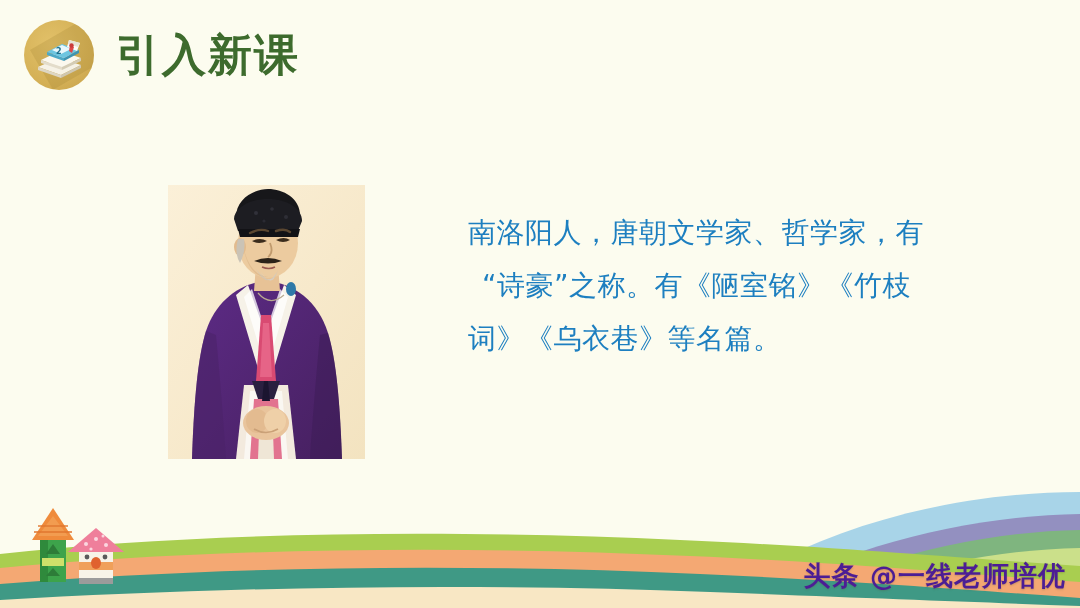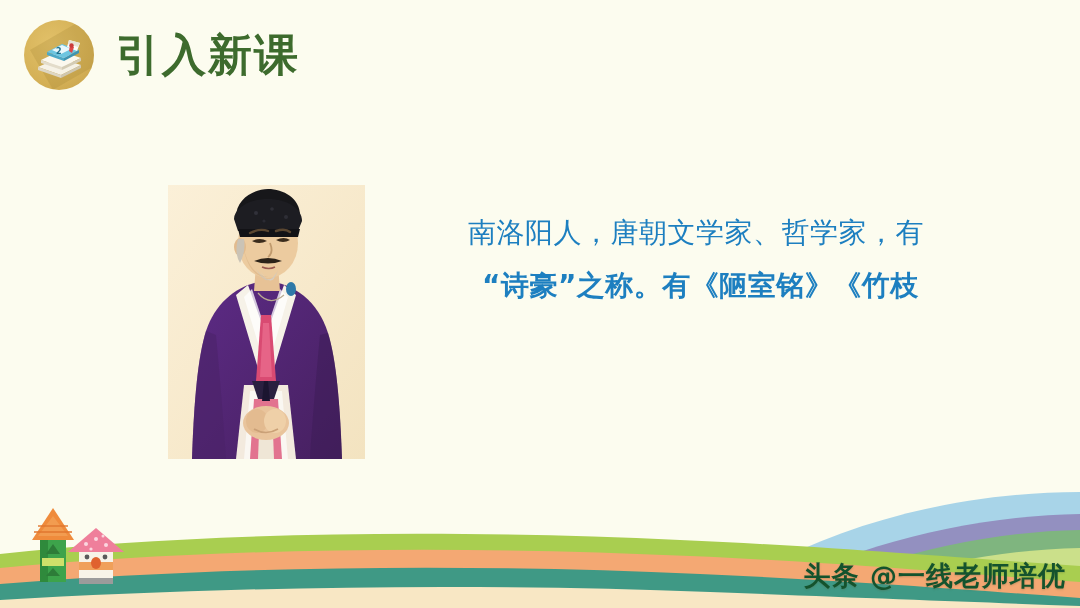--- a/index.html
+++ b/index.html
@@ -75,21 +75,21 @@
     top: 206px;
     width: 452px;
     color: #1d7fc0;
     font-size: 28px;
     line-height: 53px;
     letter-spacing: 0.5px;
     text-align: justify;
     font-family: "DejaVu Sans", "Liberation Sans", sans-serif;
   }
   #bio-text .line { display: block; white-space: pre; }
-  #bio-text .line.indent { padding-left: 14px; font-weight: bold; }
+  #bio-text .line.indent { padding-left: 14px; }
 
   
   #bottom-deco {
     position: absolute;
     left: 0;
     bottom: 0;
     width: 1080px;
     height: 140px;
   }
   #bottom-deco svg { display: block; }
@@ -102,21 +102,21 @@
     width: 120px;
     height: 80px;
   }
   #houses svg { display: block; }
 
   
   #watermark {
     position: absolute;
     right: 14px;
     bottom: 14px;
-    color: #14532d;
+    color: #4c1d95;
     font-size: 27px;
     font-weight: bold;
     letter-spacing: 1px;
     white-space: nowrap;
     text-shadow: 0 1px 2px rgba(90,90,60,0.30);
     font-family: "DejaVu Sans", "Liberation Sans", sans-serif;
   }
 </style>
 </head>
 <body>
@@ -238,20 +238,21 @@
 
       <ellipse cx="123" cy="104" rx="5" ry="7" fill="#2e79a8"></ellipse>
 
       <path d="M90 108 q12 14 26 2" stroke="#b9aa90" stroke-width="1.2" fill="none"></path>
     </svg>
   </div>
 
   <div id="bio-text">
     <span class="line">南洛阳人，唐朝文学家、哲学家，有</span>
     <span class="line indent">“诗豪”之称。有《陋室铭》《竹枝</span>
+    <span class="line">词》《乌衣巷》等名篇。</span>
   </div>
 
   <div id="bottom-deco">
     <svg width="1080" height="140" viewBox="0 0 1080 140" aria-hidden="true">
 
       <g>
         <path d="M1080 140 L1080 24 C 930 24, 790 72, 700 140 Z" fill="#a8d4e8"></path>
         <path d="M1080 140 L1080 46 C 950 48, 820 88, 742 140 Z" fill="#9390c0"></path>
         <path d="M1080 140 L1080 62 C 962 64, 846 100, 776 140 Z" fill="#7fb57f"></path>
         <path d="M1080 140 L1080 80 C 972 82, 868 112, 806 140 Z" fill="#cbe08a"></path>

